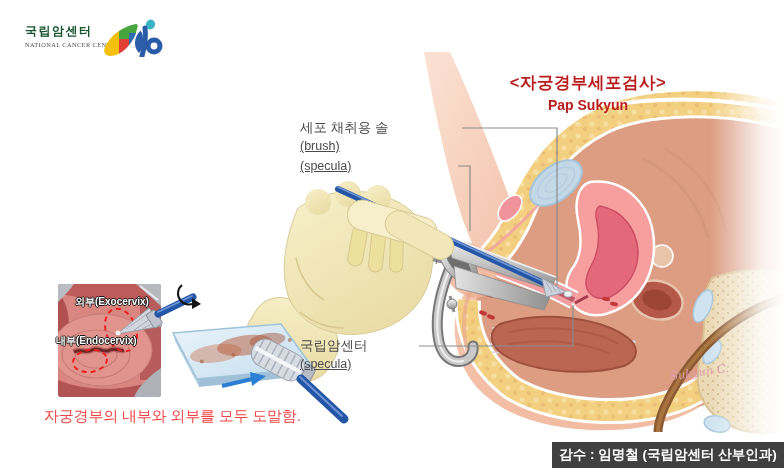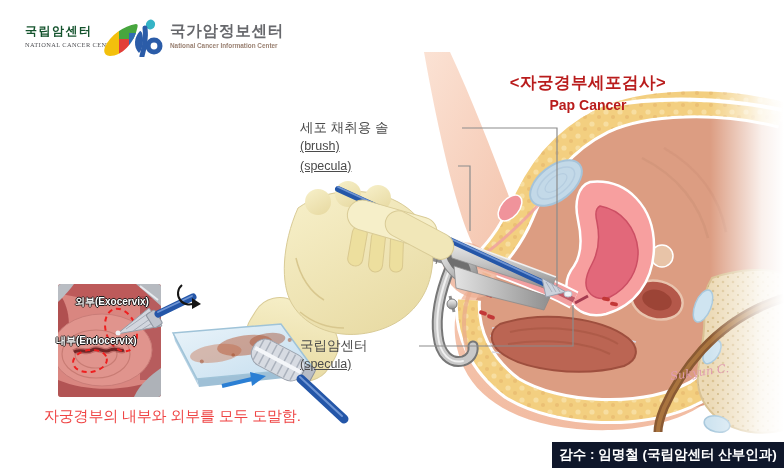--- a/index.html
+++ b/index.html
@@ -25,21 +25,21 @@
   #lbl-cervix{left:300px;top:337px;width:118px;}
   #lbl-cervix .lbl-en{padding-right:8px;}
   
   .inset-lbl{font-size:10px;font-weight:700;color:#fff;white-space:nowrap;
     text-shadow:-1px 0 #1a1a1a,1px 0 #1a1a1a,0 -1px #1a1a1a,0 1px #1a1a1a;}
   #lbl-exo{left:75px;top:295px;}
   #lbl-endo{left:56px;top:334px;}
   
   #caption{left:44px;top:407px;font-size:15px;font-weight:400;color:#ef4444;letter-spacing:-.2px;}
   
-  #footer-bar{left:552px;top:442px;width:232px;height:26px;background:#0f172a;color:#fff;
+  #footer-bar{left:552px;top:442px;width:232px;height:26px;background:#404040;color:#fff;
     font-size:13.5px;font-weight:700;display:flex;align-items:center;justify-content:center;white-space:nowrap;}
 </style>
 </head>
 <body>
 
 <div id="stage">
 
   <svg class="abs" style="left:0;top:0" width="784" height="474" viewBox="0 0 784 474">
     <defs>
       <linearGradient id="gThigh" x1="0" y1="0" x2="1" y2="1">
@@ -350,28 +350,24 @@
   </svg>
   <svg class="abs" style="left:132px;top:19px" width="34" height="38" viewBox="0 0 34 38">
     <g transform="rotate(18 18.5 5.5)">
         <ellipse cx="18.5" cy="5.5" rx="4.5" ry="5" fill="#35b4c6"></ellipse>
       </g>
     <path d="M8,12 C2,18 1,28 7,34 C11,30 12,20 10,14 C9.3,12.6 8.6,12 8,12 Z" fill="#2b5ca8"></path>
     <circle cx="22" cy="27" r="8.5" fill="#2b5ca8"></circle>
     <circle cx="22" cy="27" r="3.4" fill="#ffffff"></circle>
     <path d="M13,9 C14,18 13,28 10,37" fill="none" stroke="#2b5ca8" stroke-width="5" stroke-linecap="round"></path>
   </svg>
-  <div class="abs" style="left:170px;top:22px">
-    <div class="ncic-name">국가암정보센터</div>
-    <div class="ncic-sub">National Cancer Information Center</div>
-  </div>
 
   <div class="abs" id="fig-title">
     <div class="t1">&lt;자궁경부세포검사&gt;</div>
-    <div class="t2">Pap Cancer</div>
+    <div class="t2">Pap Sukyun</div>
   </div>
 
   <div class="abs lbl" id="lbl-brush">
     <span class="lbl-ko">세포 채취용 솔</span>
     <span class="lbl-en">(brush)</span>
   </div>
   <div class="abs lbl" id="lbl-spec">
     <span class="lbl-en">(specula)</span>
   </div>
   <div class="abs lbl" id="lbl-cervix">

